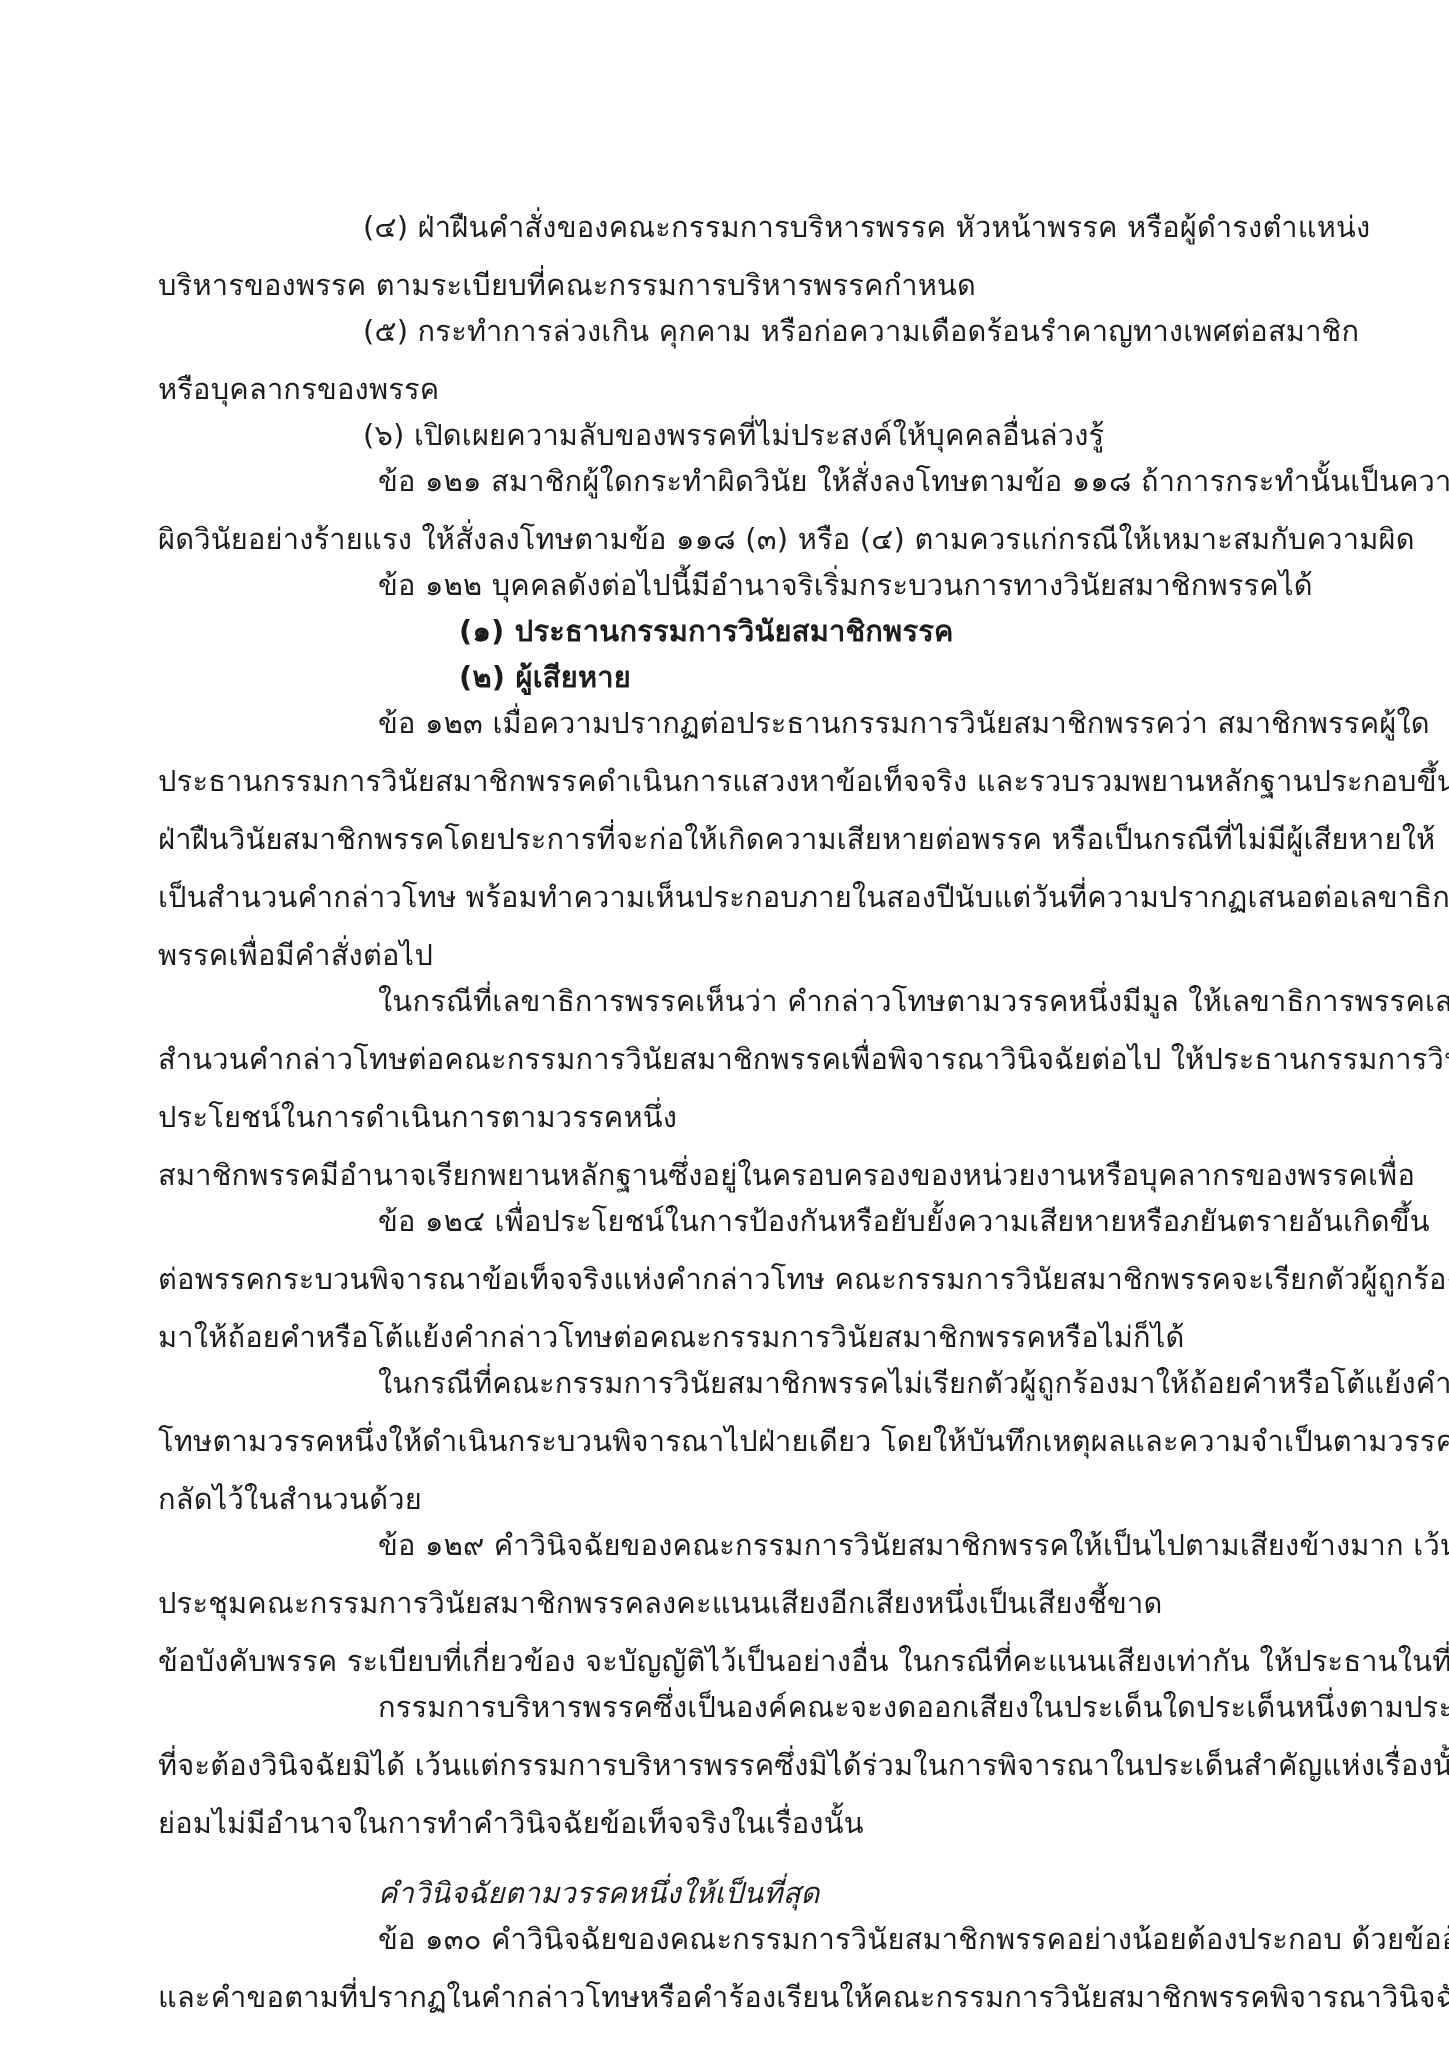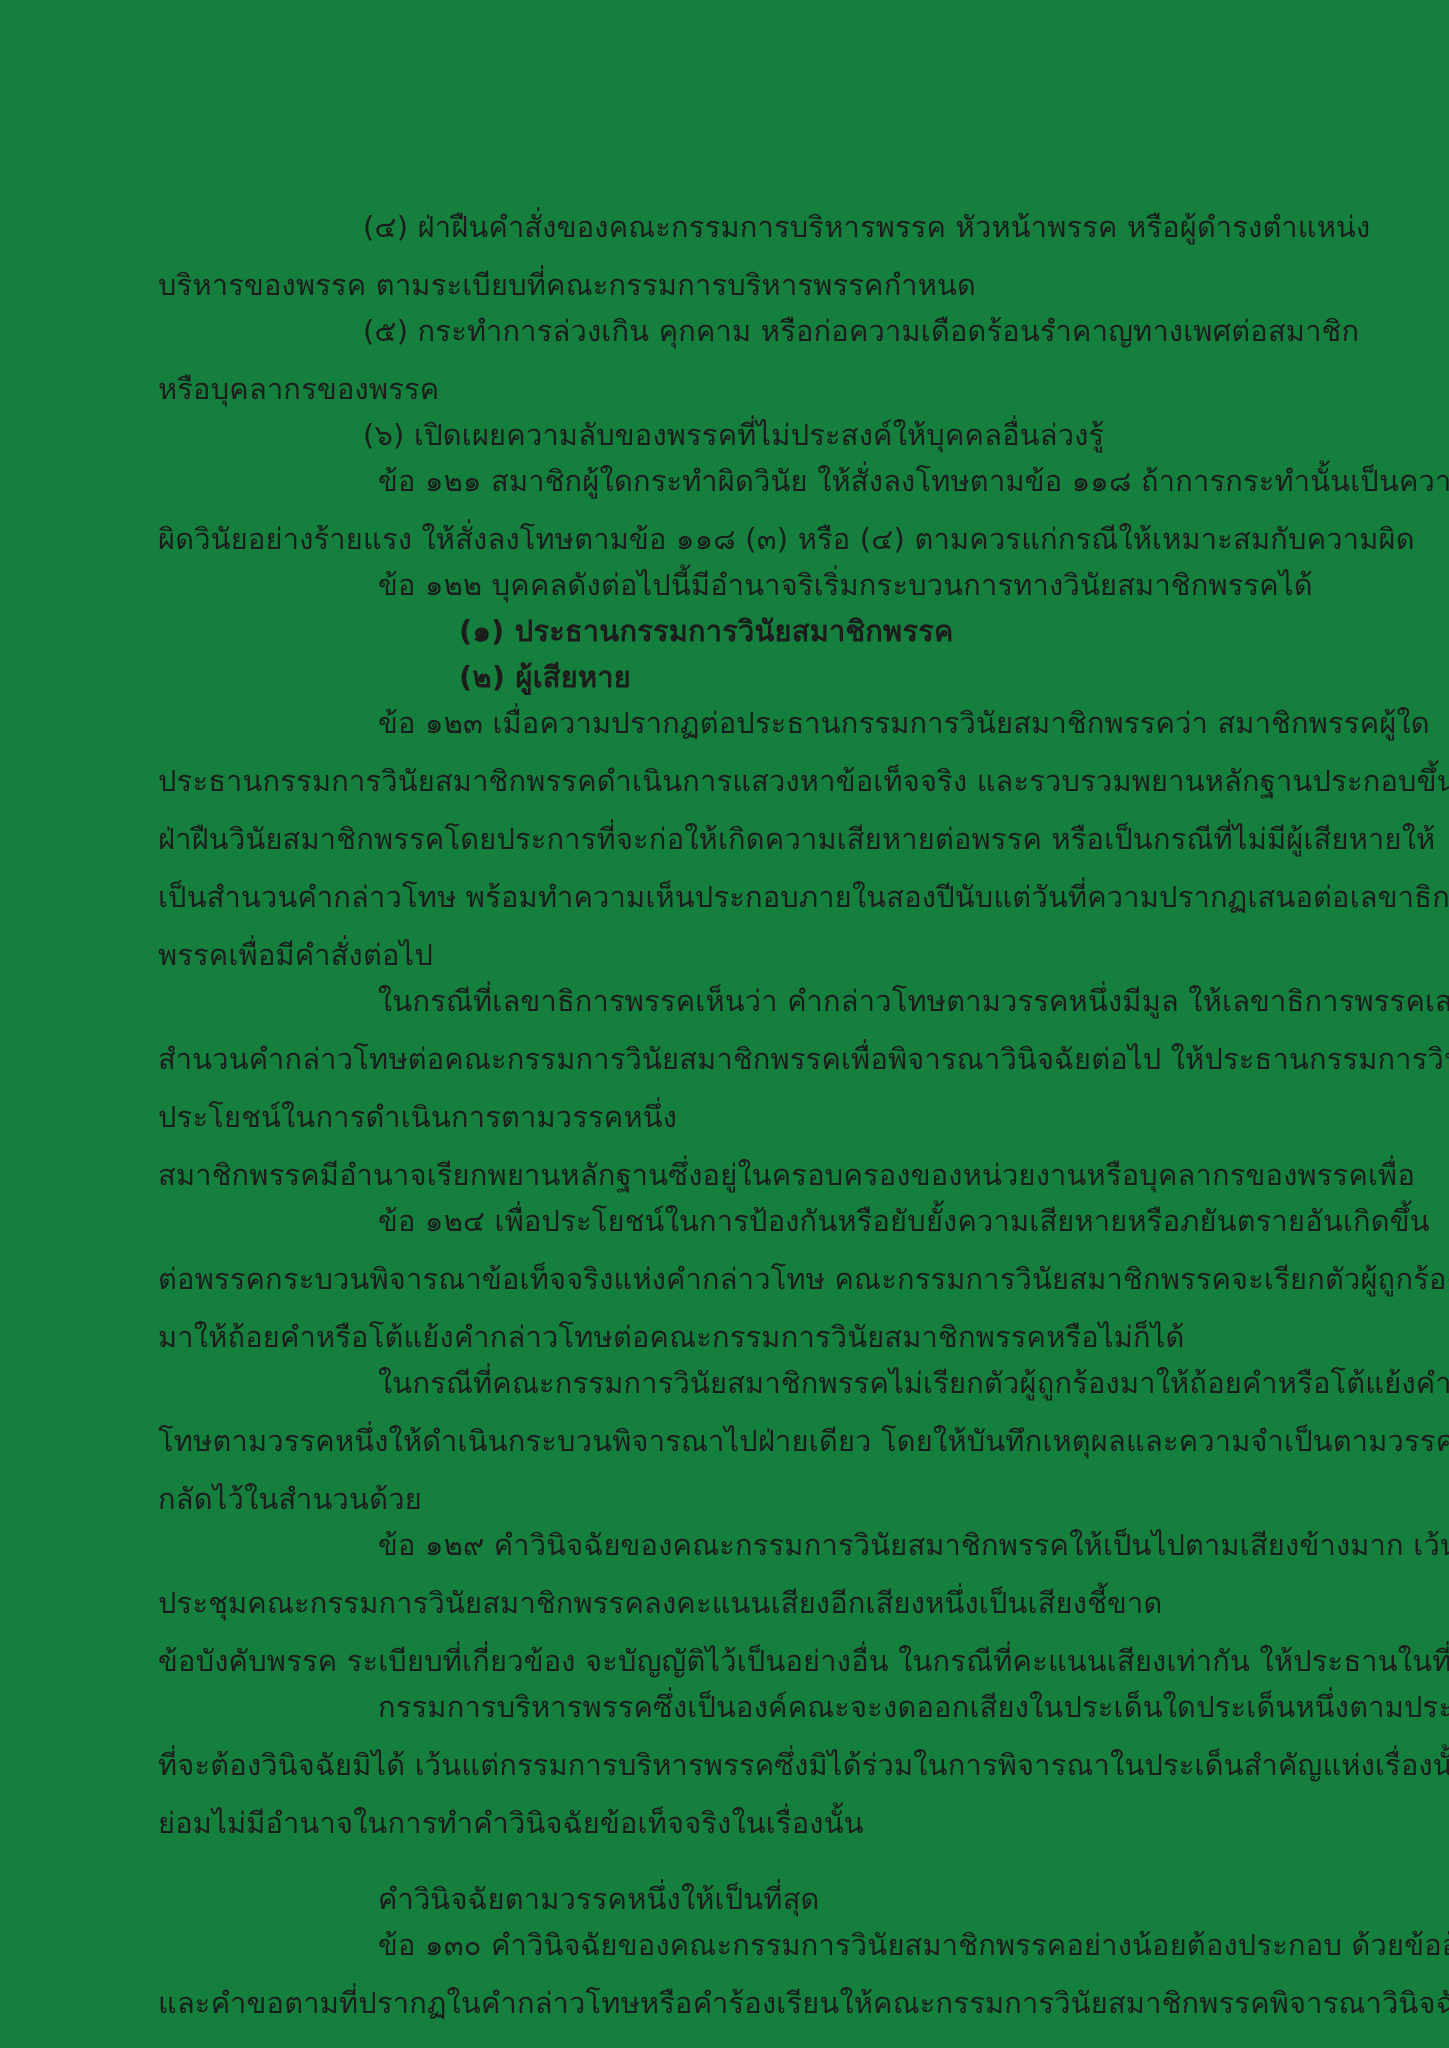--- a/index.html
+++ b/index.html
@@ -27,26 +27,26 @@
   .line {
     height: 46px;
     line-height: 46px;
     white-space: nowrap;
   }
   
   .indent-none   { padding-left: 0; margin-top: 12px; }
   .indent-list-a { padding-left: 205px; }  
   .indent-para   { padding-left: 220px; }  
   .indent-list-b { padding-left: 301px; font-weight: bold; }  
-  .gap-before    { margin-top: 30px; }     
+  .gap-before    { margin-top: 24px; font-style: italic; }     
 </style>
 </head>
 <body>
 
-<div class="page" style="background: #15803d;">
+<div class="page" style="background: #ffffff;">
   <div class="content" style="color: rgb(28, 28, 28);">
       <div class="line indent-list-a">(๔) ฝ่าฝืนคำสั่งของคณะกรรมการบริหารพรรค หัวหน้าพรรค หรือผู้ดำรงตำแหน่ง</div>
       <div class="line indent-none">บริหารของพรรค ตามระเบียบที่คณะกรรมการบริหารพรรคกำหนด</div>
       <div class="line indent-list-a">(๕) กระทำการล่วงเกิน คุกคาม หรือก่อความเดือดร้อนรำคาญทางเพศต่อสมาชิก</div>
       <div class="line indent-none">หรือบุคลากรของพรรค</div>
       <div class="line indent-list-a">(๖) เปิดเผยความลับของพรรคที่ไม่ประสงค์ให้บุคคลอื่นล่วงรู้</div>
       <div class="line indent-para">ข้อ ๑๒๑ สมาชิกผู้ใดกระทำผิดวินัย ให้สั่งลงโทษตามข้อ ๑๑๘ ถ้าการกระทำนั้นเป็นความ</div>
       <div class="line indent-none">ผิดวินัยอย่างร้ายแรง ให้สั่งลงโทษตามข้อ ๑๑๘ (๓) หรือ (๔) ตามควรแก่กรณีให้เหมาะสมกับความผิด</div>
       <div class="line indent-para">ข้อ ๑๒๒ บุคคลดังต่อไปนี้มีอำนาจริเริ่มกระบวนการทางวินัยสมาชิกพรรคได้</div>
       <div class="line indent-list-b">(๑) ประธานกรรมการวินัยสมาชิกพรรค</div>

